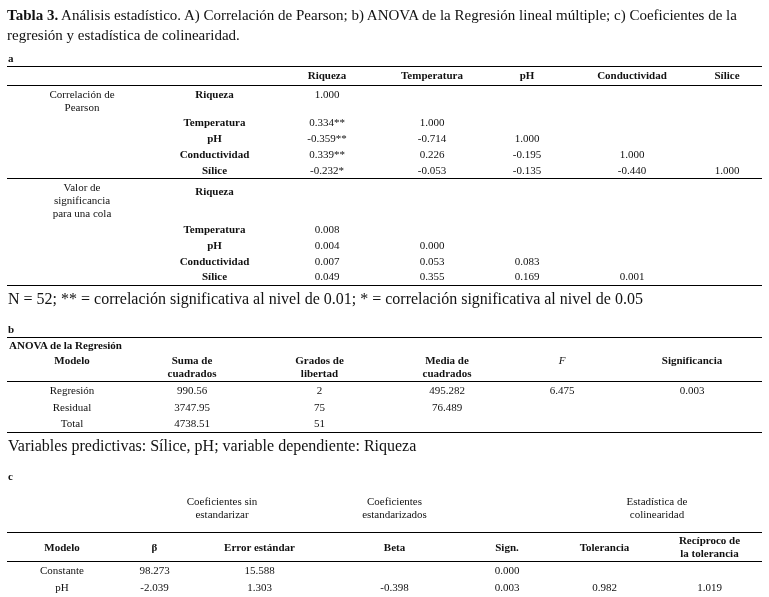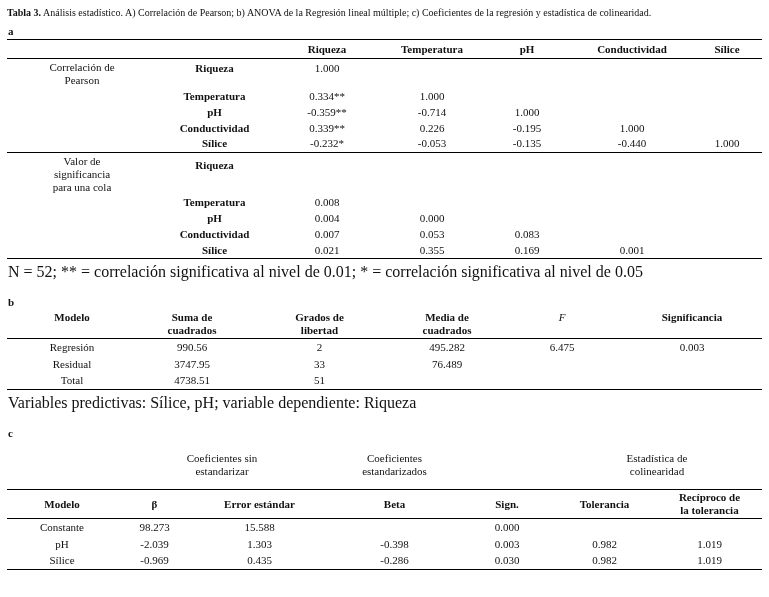--- a/index.html
+++ b/index.html
@@ -1,21 +1,21 @@
 <!DOCTYPE html>
 <html><head>
 <meta charset="utf-8">
 <style>
   html,body{margin:0;padding:0;}
   body{
     width:769px;height:597px;background:#ffffff;overflow:hidden;
     font-family:"Liberation Serif","DejaVu Serif",serif;color:#111111;
   }
   .page{padding:6px 7px 0 7px;}
-  .caption{font-size:10px;line-height:1.32;margin:0 0 6px 0;}
+  .caption{font-size:15px;line-height:1.32;margin:0 0 6px 0;}
   .b{font-weight:bold;}
   .i{font-style:italic;}
   .marker{font-weight:bold;font-size:11px;line-height:12px;margin:0 0 2px 1px;}
   table.tbl{border-collapse:collapse;table-layout:fixed;width:755px;}
   .tbl td{font-size:11px;line-height:13px;text-align:center;vertical-align:middle;padding:1px 2px;}
   .tbl tr{height:16px;}
   .tbl tr.hd{height:19px;}
   .tbl tr.sp{height:10px;}
   .tbl tr.dr{height:17px;font-family:Liberation Serif, serif;}
   tr.rt>td{border-top:1.5px solid #000;}
@@ -159,21 +159,21 @@
         <td class="b">Conductividad</td>
         <td>0.007</td>
         <td>0.053</td>
         <td>0.083</td>
         <td></td>
         <td></td>
       </tr>
       <tr class="rbt">
         <td></td>
         <td class="b">Sílice</td>
-        <td>0.021</td>
+        <td>0.049</td>
         <td>0.355</td>
         <td>0.169</td>
         <td>0.001</td>
         <td></td>
       </tr>
     </tbody>
   </table>
 
   <p class="fnote">N = 52; ** = correlación significativa al nivel de 0.01; * = correlación significativa al nivel de 0.05</p>
 
@@ -182,20 +182,23 @@
   <table class="tbl">
     <colgroup>
       <col style="width:130px">
         <col style="width:110px">
         <col style="width:145px">
         <col style="width:110px">
         <col style="width:120px">
         <col style="width:140px">
     </colgroup>
     <tbody>
+      <tr class="rt">
+        <td colspan="6" class="b tl">ANOVA de la Regresión</td>
+      </tr>
       <tr class="rb">
         <td class="b vtop">Modelo</td>
         <td class="b">
             <div class="hw">Suma de cuadrados</div>
           </td>
         <td class="b">
             <div class="hw">Grados de libertad</div>
           </td>
         <td class="b">
             <div class="hw">Media de cuadrados</div>
@@ -207,21 +210,21 @@
         <td>Regresión</td>
         <td>990.56</td>
         <td>2</td>
         <td>495.282</td>
         <td>6.475</td>
         <td>0.003</td>
       </tr>
       <tr class="dr">
         <td>Residual</td>
         <td>3747.95</td>
-        <td>33</td>
+        <td>75</td>
         <td>76.489</td>
         <td></td>
         <td></td>
       </tr>
       <tr class="dr rbt">
         <td>Total</td>
         <td>4738.51</td>
         <td>51</td>
         <td></td>
         <td></td>

